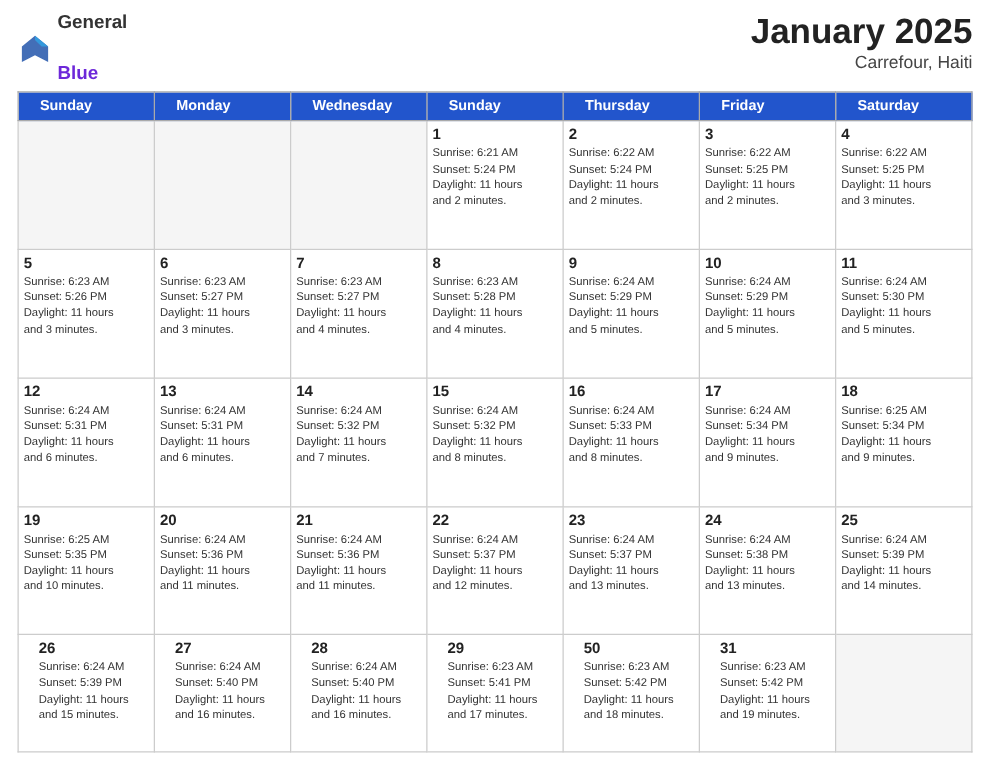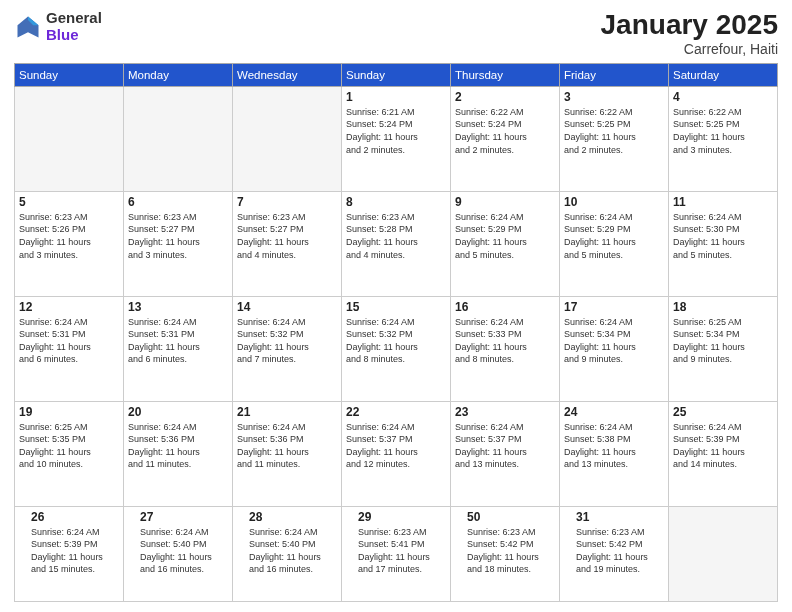--- a/index.html
+++ b/index.html
@@ -25,20 +25,21 @@
     }
     .logo {
       display: flex;
       align-items: center;
       gap: 4px;
     }
     .logo-text {
       display: flex;
       flex-direction: column;
       line-height: 1.1;
+      gap: 24px;
     }
     .logo-general {
       font-size: 15px;
       font-weight: bold;
       color: #333;
     }
     .logo-blue {
       font-size: 15px;
       font-weight: bold;
       color: #6d28d9;
@@ -66,22 +67,22 @@
       flex: 1;
       border: 1px solid #ccc;
       border-collapse: collapse;
       width: 100%;
       table-layout: fixed;
     }
     .calendar th {
       background: #2255cc;
       color: #fff;
       font-size: 11.5px;
-      font-weight: normal;
-      padding: 5px 4px;
+      font-weight: bold;
+      padding: 5px 17px;
       text-align: left;
       border: 1px solid #aaa;
     }
     .calendar td {
       vertical-align: top;
       border: 1px solid #ccc;
       padding: 3px 4px;
       font-size: 9.5px;
       color: #333;
       background: #fff;

